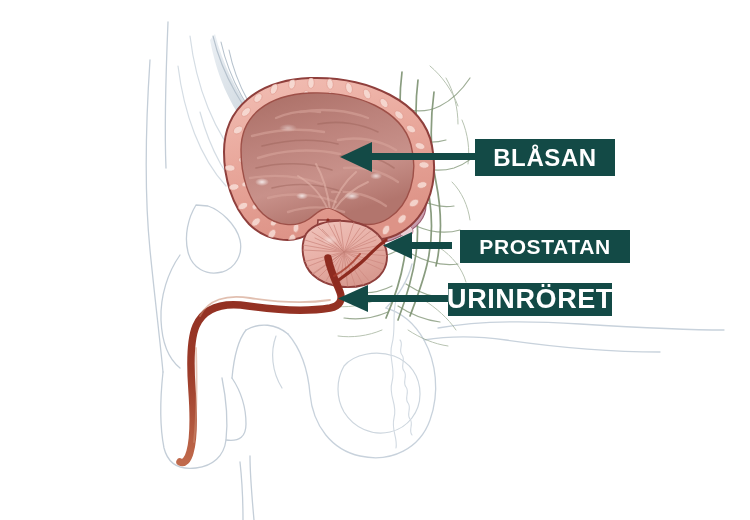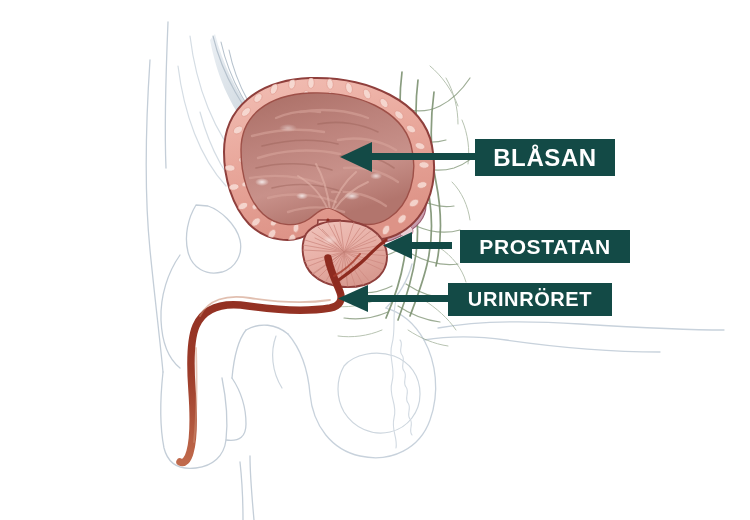--- a/index.html
+++ b/index.html
@@ -50,21 +50,21 @@
     top: 230px;
     width: 170px;
     height: 33px;
     font-size: 21px;
   }
   #box-urethra {
     left: 448px;
     top: 283px;
     width: 164px;
     height: 33px;
-    font-size: 20px;
+    font-size: 27px;
   }
 </style>
 </head>
 <body>
 
 <div id="stage">
 
   <svg id="figure" viewBox="0 0 750 520" aria-hidden="true">
     <defs>
       <linearGradient id="lumenGrad" x1="0" y1="0" x2="0.4" y2="1">

